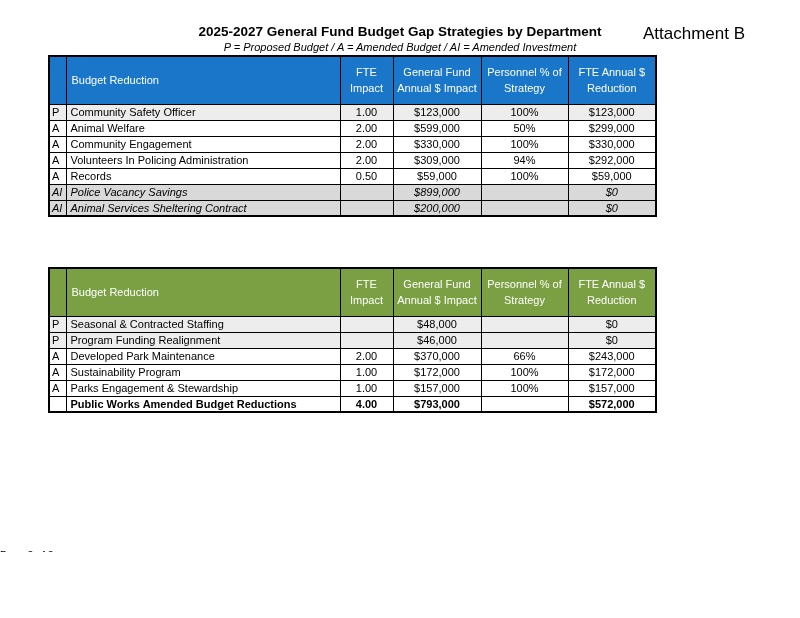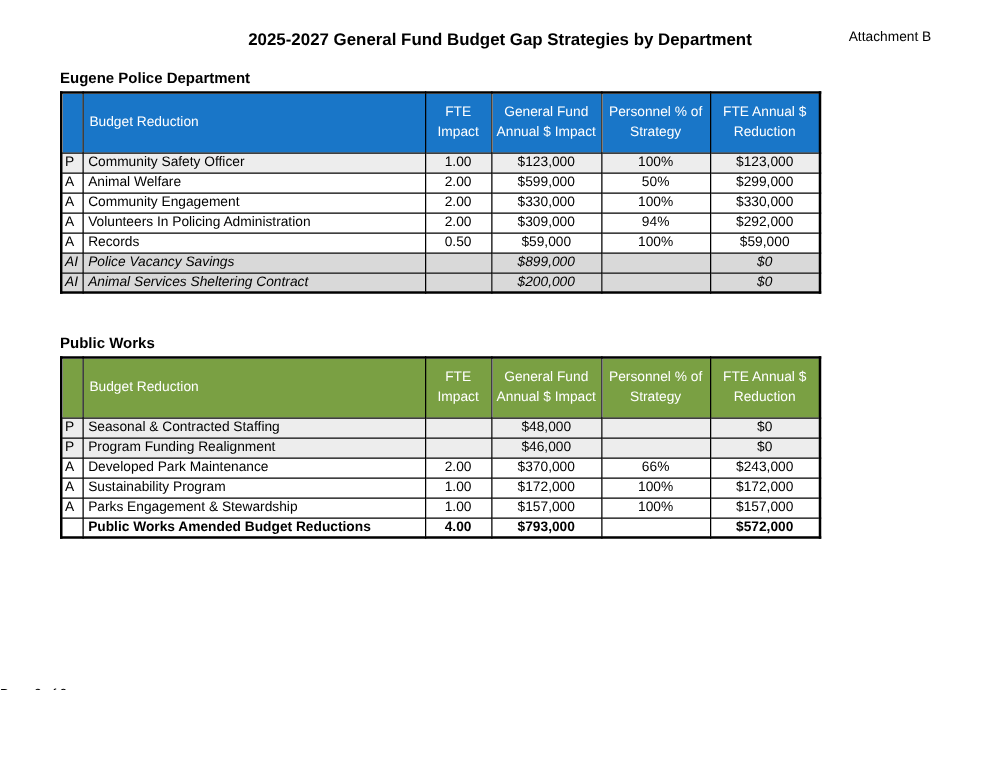--- a/index.html
+++ b/index.html
@@ -18,21 +18,21 @@
     top: 24px; left: 0;
     width: 800px;
     text-align: center;
     font-size: 13.5px;
     font-weight: 700;
   }
   .attachment {
     position: absolute;
     top: 24px;
     right: 55px;
-    font-size: 11px;
+    font-size: 17px;
   }
   .subtitle {
     position: absolute;
     top: 41px; left: 0;
     width: 800px;
     text-align: center;
     font-size: 11px;
     font-style: italic;
   }
   .section { position: absolute; left: 48px; }
@@ -82,23 +82,23 @@
     width: 800px;
     font-size: 10.5px;
   }
 </style>
 </head>
 <body>
 
 <div class="page">
   <div class="title">2025-2027 General Fund Budget Gap Strategies by Department</div>
   <div class="attachment">Attachment B</div>
+  <div class="subtitle">P = Proposed Budget / A = Amended Budget / AI = Amended Investment</div>
   <div id="sections">
       <div class="section section-police">
-        <div class="section-label">Eugene Police Department</div>
         <table>
           <colgroup>
             <col style="width: 17px;">
             <col style="width: 274px;">
             <col style="width: 53px;">
             <col style="width: 88px;">
             <col style="width: 87px;">
             <col style="width: 88px;">
           </colgroup>
           <thead>
@@ -165,21 +165,20 @@
               <td class="col-1">Animal Services Sheltering Contract</td>
               <td class="col-2"></td>
               <td class="col-3">$200,000</td>
               <td class="col-4"></td>
               <td class="col-5">$0</td>
             </tr>
           </tbody>
         </table>
       </div>
       <div class="section section-public-works">
-        <div class="section-label">Public Works</div>
         <table>
           <colgroup>
             <col style="width: 17px;">
             <col style="width: 274px;">
             <col style="width: 53px;">
             <col style="width: 88px;">
             <col style="width: 87px;">
             <col style="width: 88px;">
           </colgroup>
           <thead>

